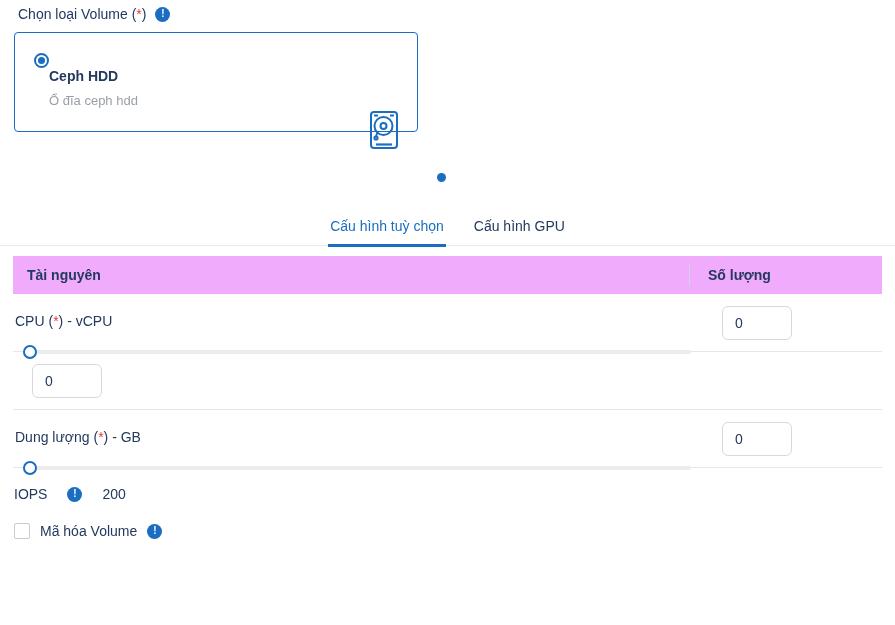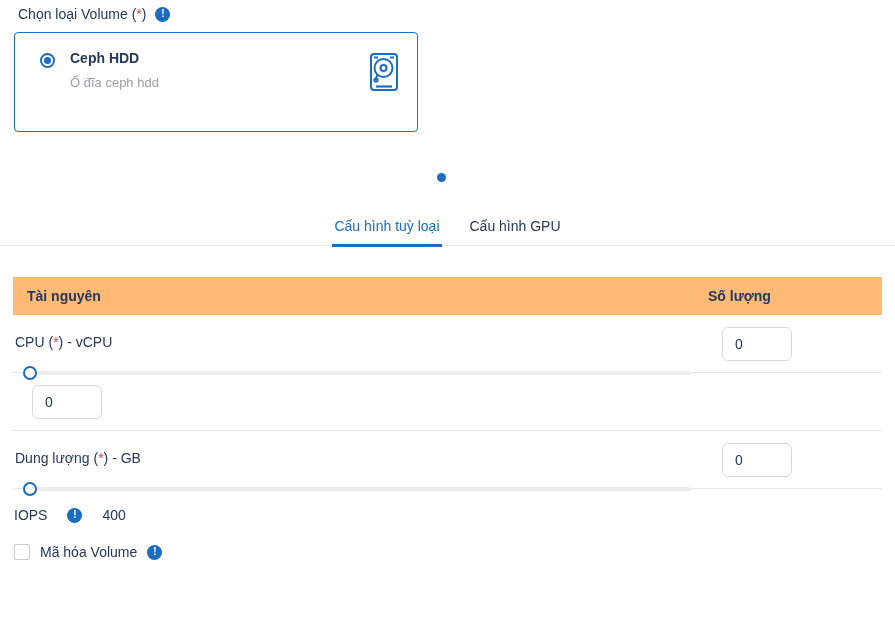--- a/index.html
+++ b/index.html
@@ -8,42 +8,42 @@
 
   
   .top-label { margin:6px 0 0 18px; font-size:14px; display:flex; align-items:center; gap:9px; }
   .star { color:#e53935; }
   .info-icon { width:15px; height:15px; border-radius:50%; background:#1a6dc0; color:#fff;
     font-size:10px; font-weight:bold; display:inline-flex; align-items:center; justify-content:center;
     line-height:1; flex:0 0 auto; cursor:pointer; }
 
   
   .volume-card { margin:10px 0 0 14px; width:404px; height:100px; border:1px solid #1a6dc0;
-    border-radius:4px; display:flex; align-items:flex-start; padding:17px 18px 0 25px; cursor:pointer; }
+    border-radius:4px; display:flex; align-items:flex-start; padding:17px 18px 0 19px; cursor:pointer;flex-direction:column; }
   .radio { width:15px; height:15px; border:2px solid #1a6dc0; border-radius:50%; position:relative;
     margin-top:3px; flex:0 0 auto; }
   .radio-dot { position:absolute; inset:2px; background:#1a6dc0; border-radius:50%; }
   .card-text { margin-left:15px; }
   .card-title { font-size:14px; font-weight:bold; }
   .card-subtitle { font-size:13px; color:#9aa0a6; margin-top:9px; }
   .hdd-icon { margin-left:auto; margin-top:2px; }
 
   
   .dot-indicator-wrap { width:882px; margin-top:36px; text-align:center; }
   .dot-indicator { display:inline-block; width:9px; height:9px; background:#1a6dc0;
     border-radius:50%; cursor:pointer; }
 
   
   .tabs { display:flex; justify-content:center; margin-top:25px; border-bottom:1px solid #eaeaea; }
   .tab { margin:0 13px; padding:7px 2px 10px; font-size:14px; cursor:pointer;
     border-bottom:3px solid transparent; margin-bottom:-2px; color:#24395e; }
   .tab.active { color:#1a6dc0; border-bottom-color:#1a6dc0; }
 
   
-  .table-header { margin:31px 13px 0; height:38px; background:#fdba74; display:flex;
+  .table-header { margin:10px 13px 0; height:38px; background:#f0abfc; display:flex;
     align-items:center; font-size:14px; font-weight:bold; }
   .th-resource { width:676px; padding-left:14px; }
   .th-divider { width:1px; height:22px; background:#c9d5e6; }
   .th-quantity { padding-left:18px; }
 
   .resource-row { margin:0 13px; height:58px; border-bottom:1px solid #e7e7e7; display:flex; }
   .row-left { width:690px; padding-top:19px; }
   .row-label { font-size:14px; padding-left:2px; }
   .slider { position:relative; height:14px; margin-top:16px; cursor:pointer; }
   .slider-track { position:absolute; left:10px; right:12px; top:5px; height:4px;
@@ -87,21 +87,21 @@
       <path d="M7 34.5 h16" stroke-width="2.2"></path>
     </svg>
   </span>
 </div>
 
 <div class="dot-indicator-wrap">
   <span class="dot-indicator"></span>
 </div>
 
 <div class="tabs">
-  <div class="tab active">Cấu hình tuỳ loại</div>
+  <div class="tab active">Cấu hình tuỳ chọn</div>
   <div class="tab">Cấu hình GPU</div>
 </div>
 
 <div class="table-header">
   <div class="th-resource">Tài nguyên</div>
   <div class="th-divider"></div>
   <div class="th-quantity">Số lượng</div>
 </div>
 
 <div class="resource-row">
@@ -132,20 +132,20 @@
     </div>
   </div>
   <div class="row-right">
     <input class="qty-input" type="text" value="0" style="">
   </div>
 </div>
 
 <div class="iops-row">
   <span>IOPS</span>
   <span class="info-icon">!</span>
-  <span>400</span>
+  <span>200</span>
 </div>
 
 <div class="encrypt-row">
   <span class="checkbox"></span>
   <span>Mã hóa Volume</span>
   <span class="info-icon">!</span>
 </div>
 
 </body></html>

